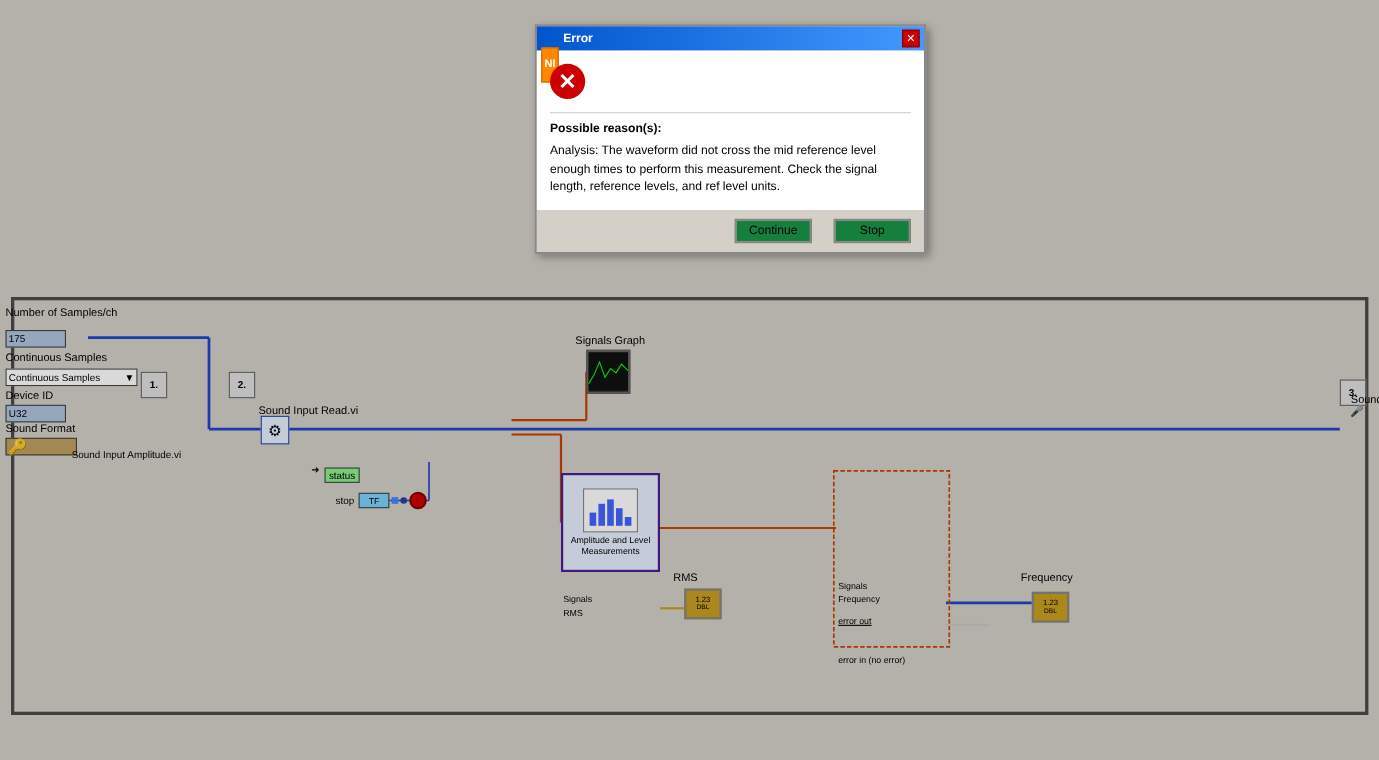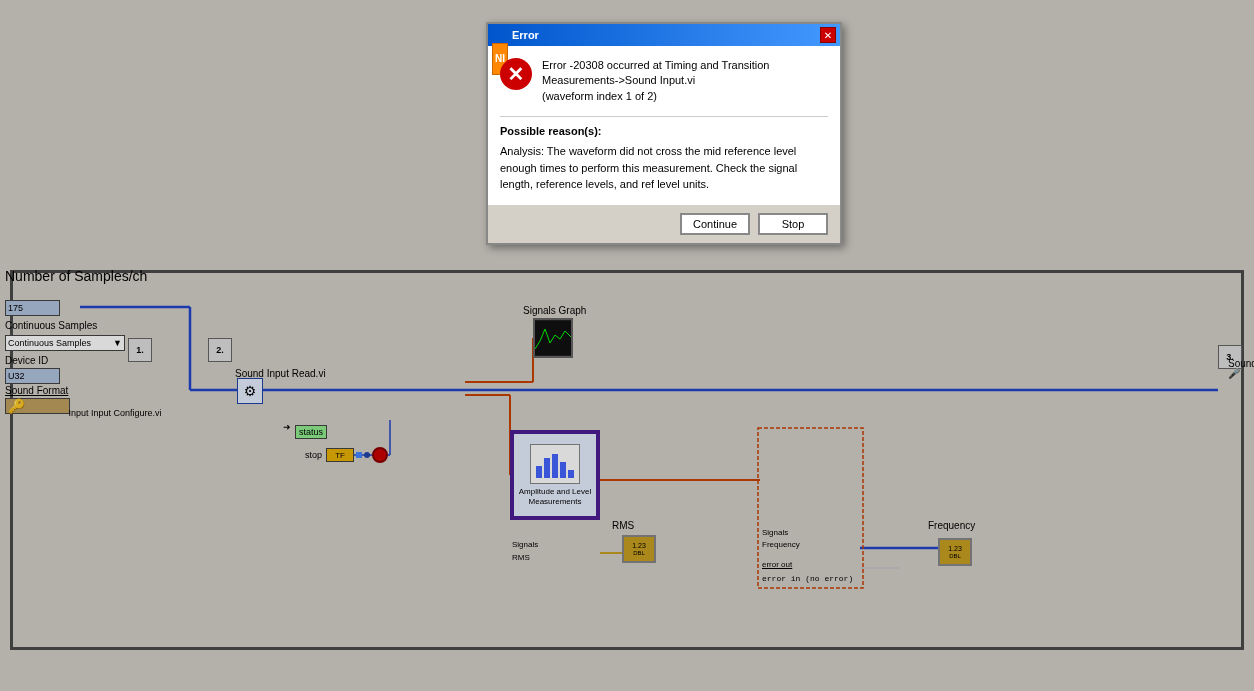--- a/index.html
+++ b/index.html
@@ -29,23 +29,23 @@
       width: 1234px;
       height: 380px;
       border: 3px solid #4a4a4a;
       border-radius: 0;
       background: transparent;
     }
 
     
     .label-num-samples {
       position: absolute;
-      top: 268px;
+      top: 279px;
       left: 5px;
-      font-size: 14px;
+      font-size: 10px;
       color: #000;
     }
 
     .ctrl-u32-1 {
       position: absolute;
       top: 300px;
       left: 5px;
       width: 55px;
       height: 16px;
       background: #b0c4de;
@@ -99,21 +99,20 @@
       align-items: center;
       padding-left: 2px;
     }
 
     .label-sound-format {
       position: absolute;
       top: 385px;
       left: 5px;
       font-size: 10px;
       color: #000;
-      text-decoration: underline;
     }
 
     .ctrl-sound-format {
       position: absolute;
       top: 398px;
       left: 5px;
       width: 65px;
       height: 16px;
       background: #c0a060;
       border: 1px solid #444;
@@ -226,21 +225,21 @@
       left: 305px;
       display: flex;
       align-items: center;
       gap: 2px;
       font-size: 9px;
     }
 
     .stop-bool {
       width: 28px;
       height: 14px;
-      background: #eab308;
+      background: #7dd3fc;
       border: 1px solid #444;
       font-size: 8px;
       display: flex;
       align-items: center;
       justify-content: center;
     }
 
     .stop-btn {
       width: 16px;
       height: 16px;
@@ -250,21 +249,21 @@
     }
 
     
     .alm-block {
       position: absolute;
       top: 430px;
       left: 510px;
       width: 90px;
       height: 90px;
       background: #e8f0ff;
-      border: 4px solid #4c1d95;
+      border: 2px solid #4c1d95;
       display: flex;
       flex-direction: column;
       align-items: center;
       justify-content: center;
     }
 
     .alm-icon {
       width: 50px;
       height: 40px;
       background: #fff;
@@ -393,25 +392,24 @@
       position: absolute;
       top: 560px;
       left: 762px;
       font-size: 8px;
       color: #000;
       text-decoration: underline;
     }
 
     .ttm-error-in {
       position: absolute;
-      top: 574px;
+      top: 596px;
       left: 762px;
       font-size: 8px;
       color: #000;
-      font-family: Liberation Mono, monospace;
     }
 
     
     .alm-signals {
       position: absolute;
       top: 540px;
       left: 512px;
       font-size: 8px;
     }
 
@@ -552,27 +550,28 @@
       background: #d4d0c8;
       padding: 8px 12px;
       display: flex;
       justify-content: flex-end;
       gap: 8px;
     }
 
     .dialog-btn {
       width: 70px;
       height: 22px;
-      background: #ffffff;
+      background: #15803d;
       border: 2px solid #888;
       font-size: 11px;
       cursor: pointer;
       display: flex;
       align-items: center;
       justify-content: center;
+      margin-left: 12px;
     }
   </style>
 </head>
 <body>
 
 <div class="diagram-bg">
 
   <svg class="wire-overlay">
 
     <line x1="190" y1="390" x2="1190" y2="390" stroke="#2244cc" stroke-width="2.5"></line>
@@ -619,21 +618,21 @@
   <div class="label-device-id">Device ID</div>
   <div class="ctrl-u32-2">
     <span>U32</span>
   </div>
 
   <div class="label-sound-format">Sound Format</div>
   <div class="ctrl-sound-format" style="background:#c0a060;color:#000;font-size:8px;display:flex;align-items:center;padding-left:2px;">
     <span style="font-size:14px;">🔑</span>
   </div>
 
-  <div class="vi-sound-input-configure">Input Input Configure.vi</div>
+  <div class="vi-sound-input-configure">Sound Input Amplitude.vi</div>
 
   <div class="icon-1">
     <span>1.</span>
   </div>
 
   <div class="icon-2">
     <span>2.</span>
   </div>
 
   <div style="position:absolute;top:378px;left:237px;width:26px;height:26px;background:#e8f0ff;border:1px solid #2244aa;display:flex;align-items:center;justify-content:center;font-size:14px;">⚙</div>
@@ -717,25 +716,20 @@
         <div class="dialog-titlebar-icon">
           <span>NI</span>
         </div>
         <span class="dialog-title-text">Error</span>
         <div class="dialog-close-btn">✕</div>
       </div>
 
       <div class="dialog-body">
         <div class="dialog-error-row">
           <div class="error-icon">✕</div>
-          <div class="error-message">
-            <span>Error </span><span>-20308</span>
-            <span> occurred at Timing and Transition Measurements-&gt;Sound Input.vi</span><br>
-            <span>(waveform index 1 of 2)</span>
-          </div>
         </div>
 
         <hr class="dialog-divider">
 
         <div class="dialog-reason-title">Possible reason(s):</div>
         <div class="dialog-reason-text">Analysis:  The waveform did not cross the mid reference level enough times to perform this measurement. Check the signal length, reference levels, and ref level units.</div>
       </div>
 
       <div class="dialog-footer">
         <button class="dialog-btn">Continue</button>

